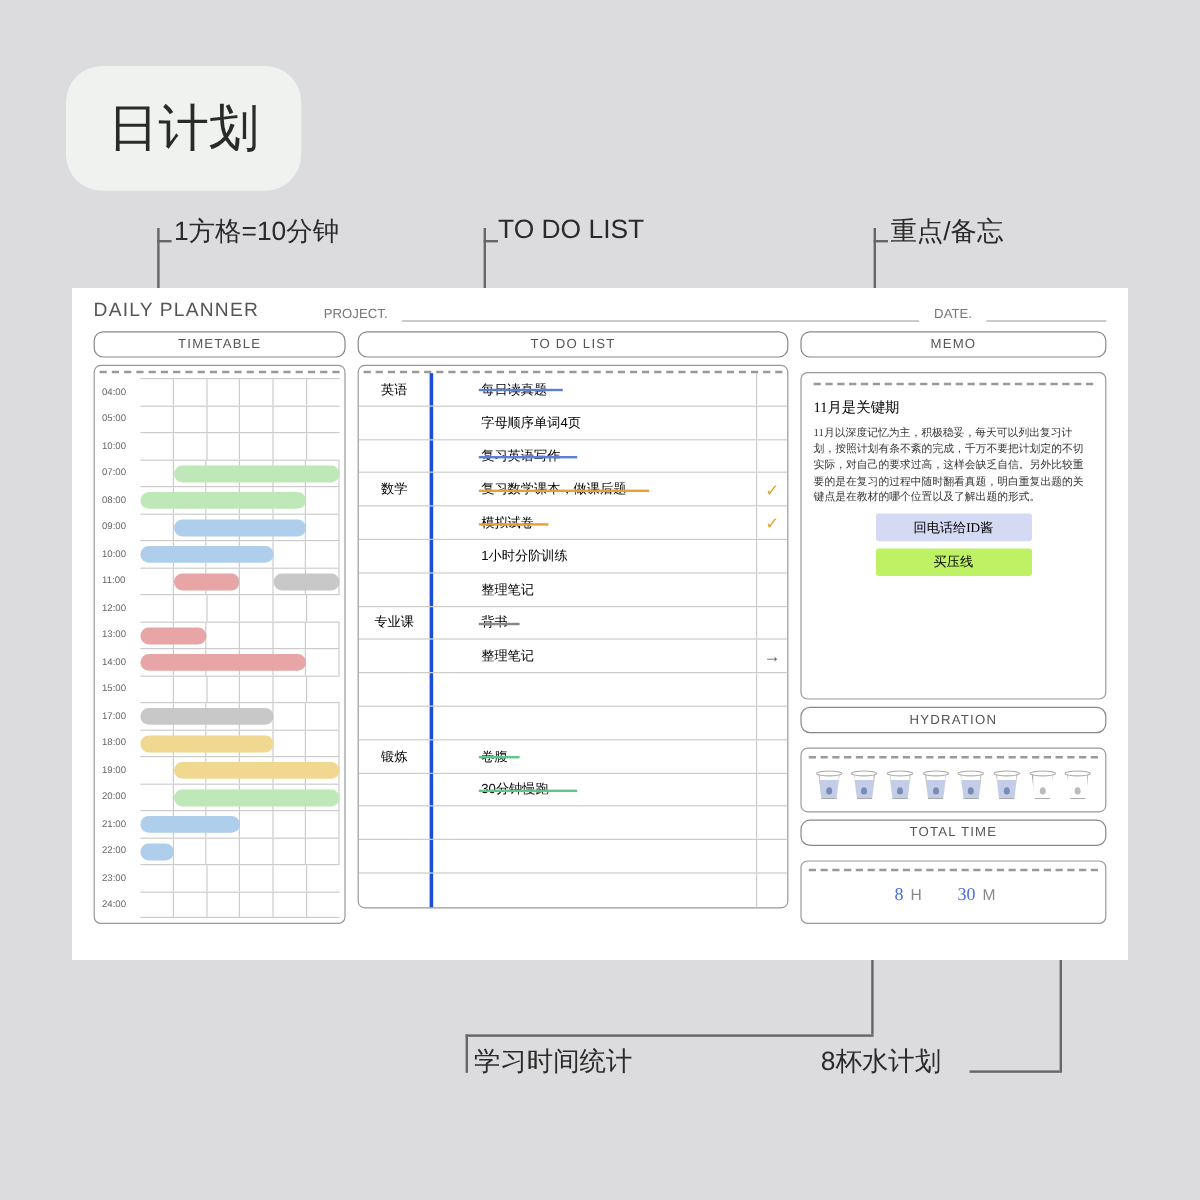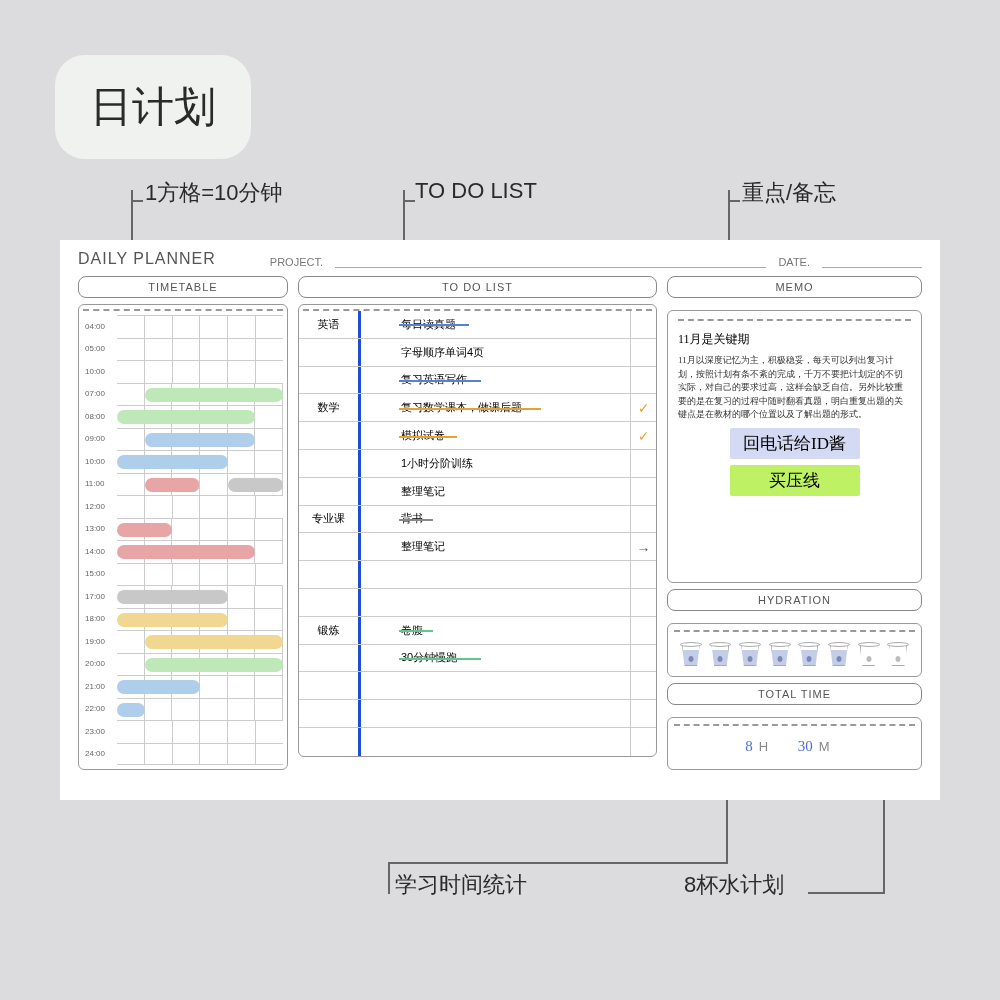--- a/index.html
+++ b/index.html
@@ -43,21 +43,21 @@
 .todo-task { flex: 1; font-size: 11px; display: flex; align-items: center; padding-left: 8px; font-family: Liberation Sans, sans-serif; position: relative; margin-left: 32px; }
 .todo-check { width: 26px; border-left: 1px solid #ccc; display: flex; align-items: center; justify-content: center; color: #e8a030; font-size: 14px; }
 .strike { position: absolute; height: 2px; top: 50%; }
 .arrow { color: #555; font-size: 14px; }
 
 
 .col-right { width: 255px; display: flex; flex-direction: column; gap: 6px; }
 .memo-box { border: 1px solid #999; border-radius: 6px; padding: 8px 10px; flex: 1; }
 .memo-title { font-size: 12px; font-family: "KaiTi", serif; margin-bottom: 6px; margin-top: 10px; }
 .memo-body { font-size: 9px; line-height: 1.5; font-family: "KaiTi", serif; color: #333; }
-.memo-tag { display: block; width: 130px; margin: 6px auto 0; padding: 4px 0; text-align: center; font-size: 17px; font-family: "KaiTi", serif; border-radius: 2px; }
+.memo-tag { display: block; width: 130px; margin: 6px auto 0; padding: 4px 0; text-align: center; font-size: 11px; font-family: "KaiTi", serif; border-radius: 2px; }
 
 .hydration-box { border: 1px solid #999; border-radius: 6px; padding: 6px; }
 .cups { display: flex; justify-content: space-around; padding: 4px 2px; }
 .cup { width: 22px; height: 26px; position: relative; }
 .cup-body { position: absolute; bottom: 0; left: 2px; right: 2px; top: 4px; background: linear-gradient(to bottom, #fff 30%, var(--water) 30%); border: 1px solid #aaa; border-top: none; clip-path: polygon(0 0, 100% 0, 85% 100%, 15% 100%); }
 .cup-rim { position: absolute; top: 2px; left: 0; right: 0; height: 5px; border: 1px solid #aaa; border-radius: 50%; background: #fff; }
 .drop { position: absolute; bottom: 4px; left: 50%; transform: translateX(-50%); width: 5px; height: 6px; background: #7a8ab5; border-radius: 50% 50% 50% 50% / 60% 60% 40% 40%; }
 
 .total-box { border: 1px solid #999; border-radius: 6px; padding: 6px; }
 .total-content { text-align: center; padding: 8px 0; font-size: 13px; }

